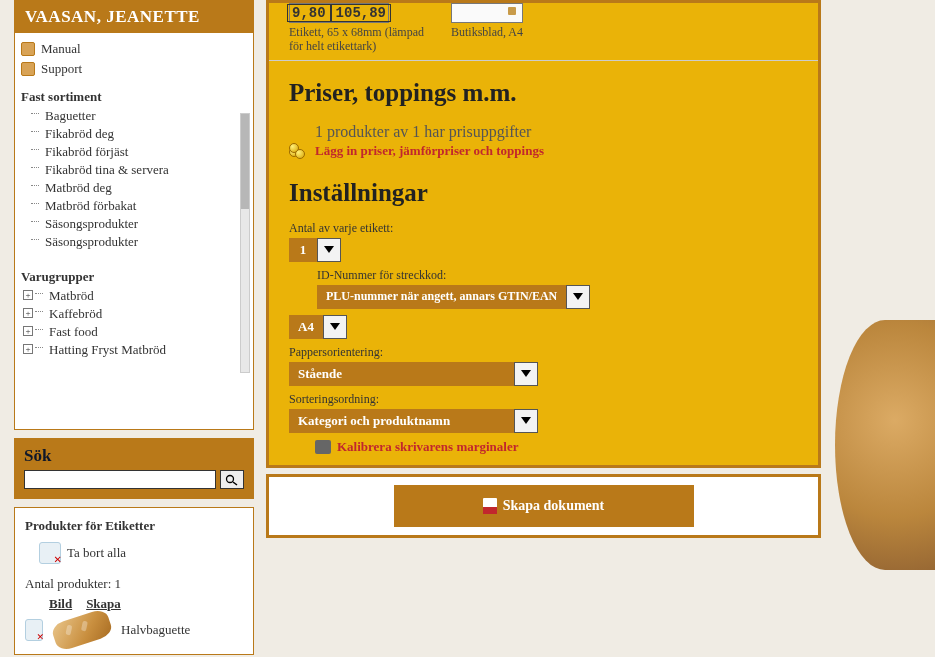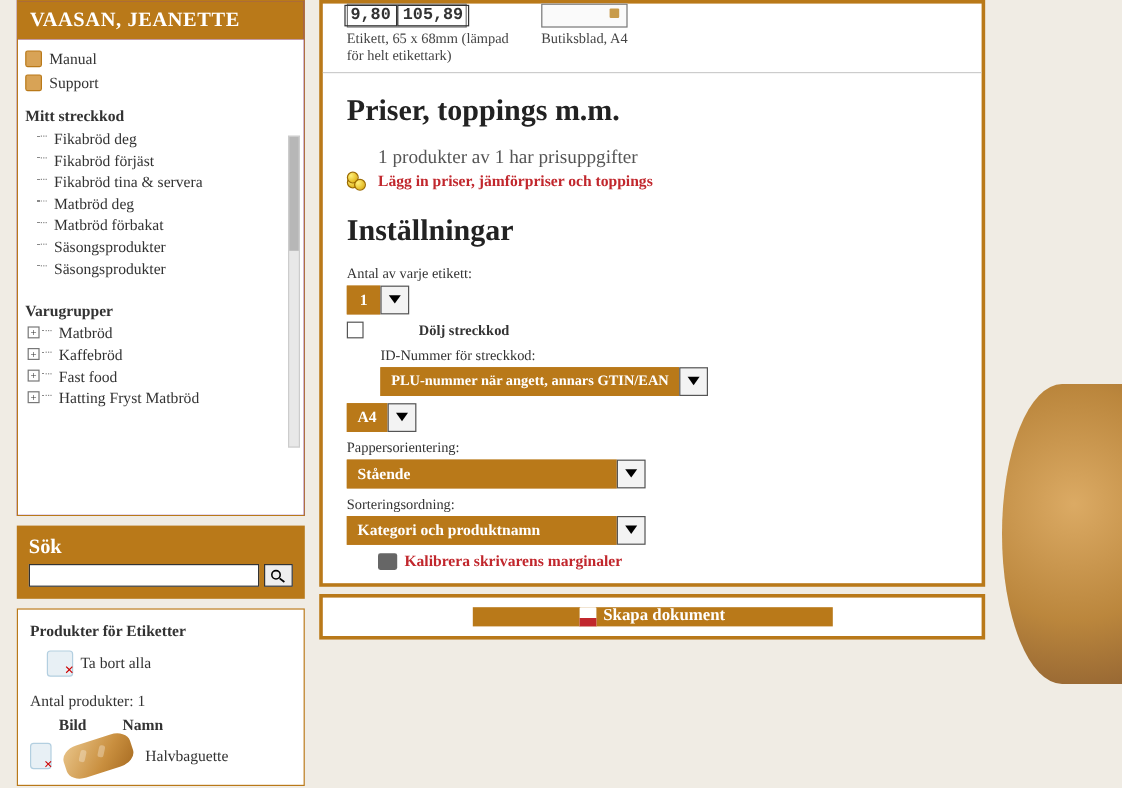--- a/index.html
+++ b/index.html
@@ -81,34 +81,34 @@
     height: 1px;
     border-top: 1px dotted #888;
   }
   .tree.vg li { padding-left: 28px; }
   .tree.vg li::before { left: 14px; }
   .tree.vg .plus {
     position: absolute; left: 2px; top: 3px;
     width: 10px; height: 10px; border: 1px solid #777; font-size: 9px; line-height: 9px; text-align: center;
   }
   .search-panel { background: #b97919; padding: 8px 10px 10px; }
-  .search-title { color: #ffffff; font-weight: bold; font-size: 17px; margin-bottom: 4px; }
+  .search-title { color: #0f172a; font-weight: bold; font-size: 17px; margin-bottom: 4px; }
   .search-row { display: flex; gap: 4px; }
   .search-input { flex: 1; height: 19px; border: 1px solid #333; background: #fff; font-size: 12px; padding: 0 4px; }
   .search-btn {
     width: 24px; height: 19px; background: #eee; border: 1px solid #333;
     display: flex; align-items: center; justify-content: center;
   }
   .products-panel { background: #fff; border: 1px solid #b97919; padding: 10px 10px; }
   .pp-title { font-weight: bold; margin-bottom: 8px; }
   .remove-row { display: flex; align-items: center; gap: 6px; margin-bottom: 12px; padding-left: 14px; }
   .remove-icon { width: 22px; height: 22px; background: #e8f0f5; border: 1px solid #b3cfe0; border-radius: 3px; position: relative; }
   .remove-icon::after { content: "✕"; position: absolute; right: -2px; bottom: -2px; color: #c00; font-size: 10px; }
   .count-row { margin-bottom: 4px; }
-  .th-row { display: flex; gap: 30px; padding-left: 24px; font-weight: bold; margin-bottom: 4px; }
+  .th-row { display: flex; gap: 14px; padding-left: 24px; font-weight: bold; margin-bottom: 4px; text-decoration: underline; }
   .prod-row { display: flex; align-items: center; gap: 10px; }
   .prod-del {
     width: 18px; height: 22px; background: #e8f0f5; border: 1px solid #b3cfe0; border-radius: 3px; position: relative;
   }
   .prod-del::after { content: "✕"; position: absolute; right: -2px; bottom: -2px; color: #c00; font-size: 9px; }
   .baguette {
     width: 58px; height: 28px;
     background: linear-gradient(135deg, #e9c58a 0%, #c98f3f 60%, #a86c22 100%);
     border-radius: 14px 14px 14px 14px / 10px 10px 10px 10px;
     transform: rotate(-18deg);
@@ -116,21 +116,21 @@
   }
   .baguette::before, .baguette::after {
     content: ""; position: absolute; width: 5px; height: 10px; background: rgba(255,255,255,0.3); border-radius: 2px; transform: rotate(30deg);
   }
   .baguette::before { left: 14px; top: 5px; }
   .baguette::after { left: 30px; top: 6px; }
 
   
   .main { width: 555px; }
   .main-box {
-    background: #ffffff; border: 3px solid #b97919; padding: 0 0 6px;
+    background: #eab308; border: 3px solid #b97919; padding: 0 0 6px;
   }
   .templates { display: flex; gap: 12px; padding: 0 20px 6px; border-bottom: 1px solid #ccc; align-items: flex-start; }
   .tpl { width: 150px; }
   .tpl-preview-wrap { display: flex; justify-content: flex-start; }
   .tpl-preview {
     border: 1px solid #777; height: 20px; display: flex; align-items: center;
     font-family: "Courier New", monospace; font-weight: bold;
   }
   .tpl-preview.small { width: 100px; justify-content: center; font-size: 14px; gap: 0; }
   .tpl-preview.small .sbox { border: 1px solid #333; padding: 0 4px; }
@@ -180,21 +180,21 @@
   .cb { width: 14px; height: 14px; border: 1px solid #555; background: #fff; display: inline-block; }
   .calib-row { display: flex; align-items: center; gap: 6px; margin: 6px 0 4px; padding-left: 26px; }
   .calib-icon { width: 16px; height: 14px; background: #666; border-radius: 2px; }
 
   .footer-box {
     background: #fff; border: 3px solid #b97919; margin-top: 6px; padding: 8px;
     display: flex; justify-content: center;
   }
   .create-btn {
     background: #b97919; color: #fff; font-weight: bold; font-size: 14px;
-    padding: 0 40px; display: flex; align-items: center; gap: 6px;
+    padding: 13px 40px; display: flex; align-items: center; gap: 6px;
     cursor: pointer; min-width: 300px; justify-content: center;
   }
   .pdf-icon { width: 14px; height: 16px; background: #fff; position: relative; border-radius: 1px; }
   .pdf-icon::after { content: ""; position: absolute; bottom: 0; left: 0; right: 0; height: 7px; background: #c1272d; }
 </style>
 </head>
 <body>
 
 <div class="bg-bread"></div>
 
@@ -210,22 +210,23 @@
         <div class="top-links">
           <div class="row">
             <span class="mini-icon"></span>
             <span>Manual</span>
           </div>
           <div class="row">
             <span class="mini-icon"></span>
             <span>Support</span>
           </div>
         </div>
-        <div class="section-title">Mitt streckkod</div>
+        <div class="section-title">Fast sortiment</div>
         <ul class="tree" id="sortiment-list">
+            <li>Baguetter</li>
             <li>Fikabröd deg</li>
             <li>Fikabröd förjäst</li>
             <li>Fikabröd tina &amp; servera</li>
             <li>Matbröd deg</li>
             <li>Matbröd förbakat</li>
             <li>Säsongsprodukter</li>
             <li>Säsongsprodukter</li>
           </ul>
         <div style="height:12px"></div>
         <div class="section-title">Varugrupper</div>
@@ -253,21 +254,21 @@
 
     <div class="products-panel">
       <div class="pp-title">Produkter för Etiketter</div>
       <div class="remove-row">
         <span class="remove-icon"></span>
         <span>Ta bort alla</span>
       </div>
       <div class="count-row">Antal produkter: 1</div>
       <div class="th-row">
         <span>Bild</span>
-        <span>Namn</span>
+        <span>Skapa</span>
       </div>
       <div class="prod-row">
         <span class="prod-del"></span>
         <span class="baguette"></span>
         <span>Halvbaguette</span>
       </div>
     </div>
   </div>
 
   <div class="main">
@@ -305,24 +306,20 @@
 
       <h2 class="section">Inställningar</h2>
       <div class="settings-block">
         <div class="field-label">Antal av varje etikett:</div>
         <div class="row-inline">
           <div class="sel small">
             <div class="sel-body">1</div>
             <div class="sel-btn"></div>
           </div>
         </div>
-        <div class="row-inline">
-          <span class="cb"></span>
-          <span class="inline-label">Dölj streckkod</span>
-        </div>
         <div style="padding-left:28px">
           <div class="field-label">ID-Nummer för streckkod:</div>
           <div class="row-inline">
             <div class="sel id">
               <div class="sel-body">PLU-nummer när angett, annars GTIN/EAN</div>
               <div class="sel-btn"></div>
             </div>
           </div>
         </div>
         <div class="row-inline">

